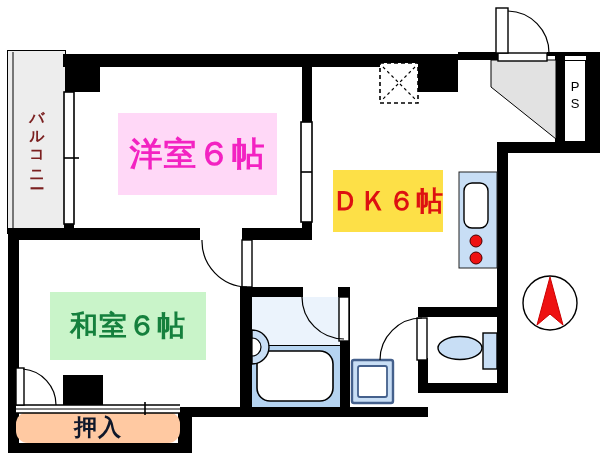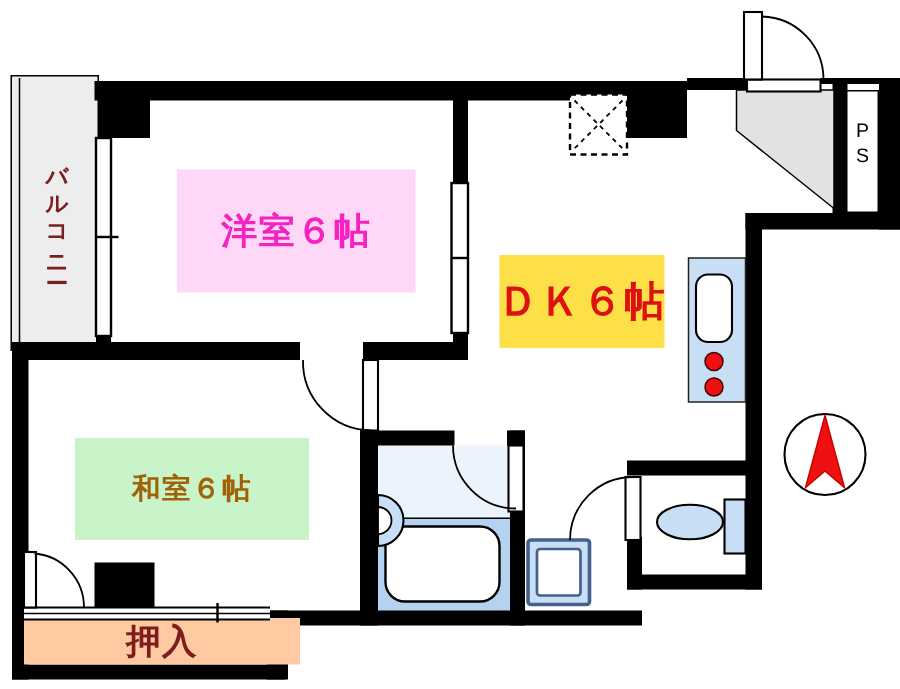--- a/index.html
+++ b/index.html
@@ -2,24 +2,24 @@
 <html><head>
 <meta charset="utf-8">
 <style>
   html,body{margin:0;padding:0;background:#fff;}
   #plan{position:relative;width:600px;height:459px;background:#fff;overflow:hidden;
         font-family:"Liberation Sans", sans-serif;}
   .abs{position:absolute;}
   .wall{position:absolute;background:#000;}
   .label{position:absolute;display:flex;align-items:center;justify-content:center;
          font-weight:bold;letter-spacing:1px;white-space:nowrap;}
-  #lbl-yoshitsu{left:118px;top:113px;width:159px;height:82px;background:#ffd8f7;color:#f322c2;font-size:24px;}
+  #lbl-yoshitsu{left:118px;top:113px;width:159px;height:82px;background:#ffd8f7;color:#f322c2;font-size:33px;}
   #lbl-dk{left:333px;top:170px;width:110px;height:62px;background:#fde047;color:#dd1111;font-size:27px;}
-  #lbl-washitsu{left:50px;top:292px;width:156px;height:68px;background:#c9f4c9;color:#a16207;font-size:19px;}
-  #lbl-oshiire{left:16px;top:412px;width:184px;height:31px;background:#ffc9a2;color:#7f1d1d;font-size:23px;}
+  #lbl-washitsu{left:50px;top:292px;width:156px;height:68px;background:#c9f4c9;color:#15803d;font-size:28px;}
+  #lbl-oshiire{left:16px;top:412px;width:164px;height:31px;background:#ffc9a2;color:#0f172a;font-size:23px;border-radius:12px;}
   #balcony{left:7px;top:50px;width:57px;height:182px;background:#ededed;border:1px solid #000;
            display:flex;align-items:center;justify-content:center;}
   #balcony .vtext{writing-mode:vertical-rl;text-orientation:upright;color:#7b2020;
                   font-size:15px;font-weight:bold;letter-spacing:3px;}
   #ps-box{left:564px;top:60px;width:22px;height:82px;background:#fff;border:1px solid #000;
           display:flex;align-items:flex-start;justify-content:center;padding-top:18px;box-sizing:border-box;}
   #ps-box .vtext{writing-mode:vertical-rl;text-orientation:upright;color:#000;font-size:13px;letter-spacing:2px;}
   svg{position:absolute;left:0;top:0;pointer-events:none;}
 </style>
 </head>

